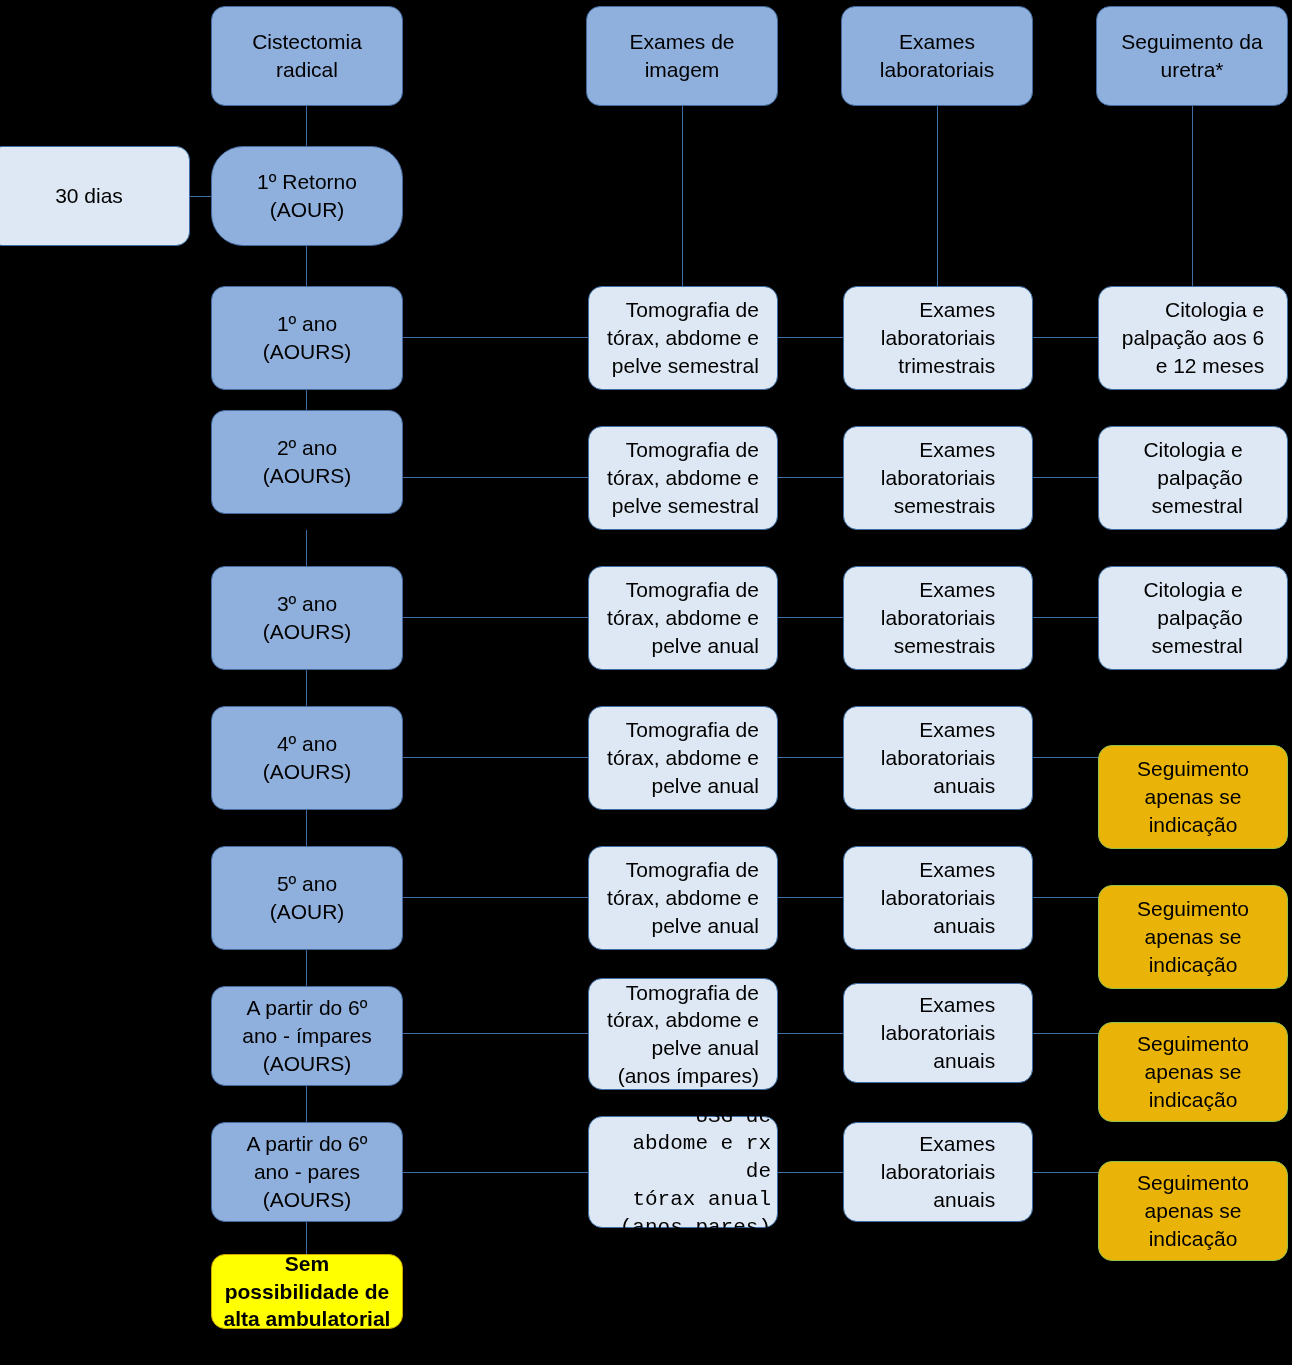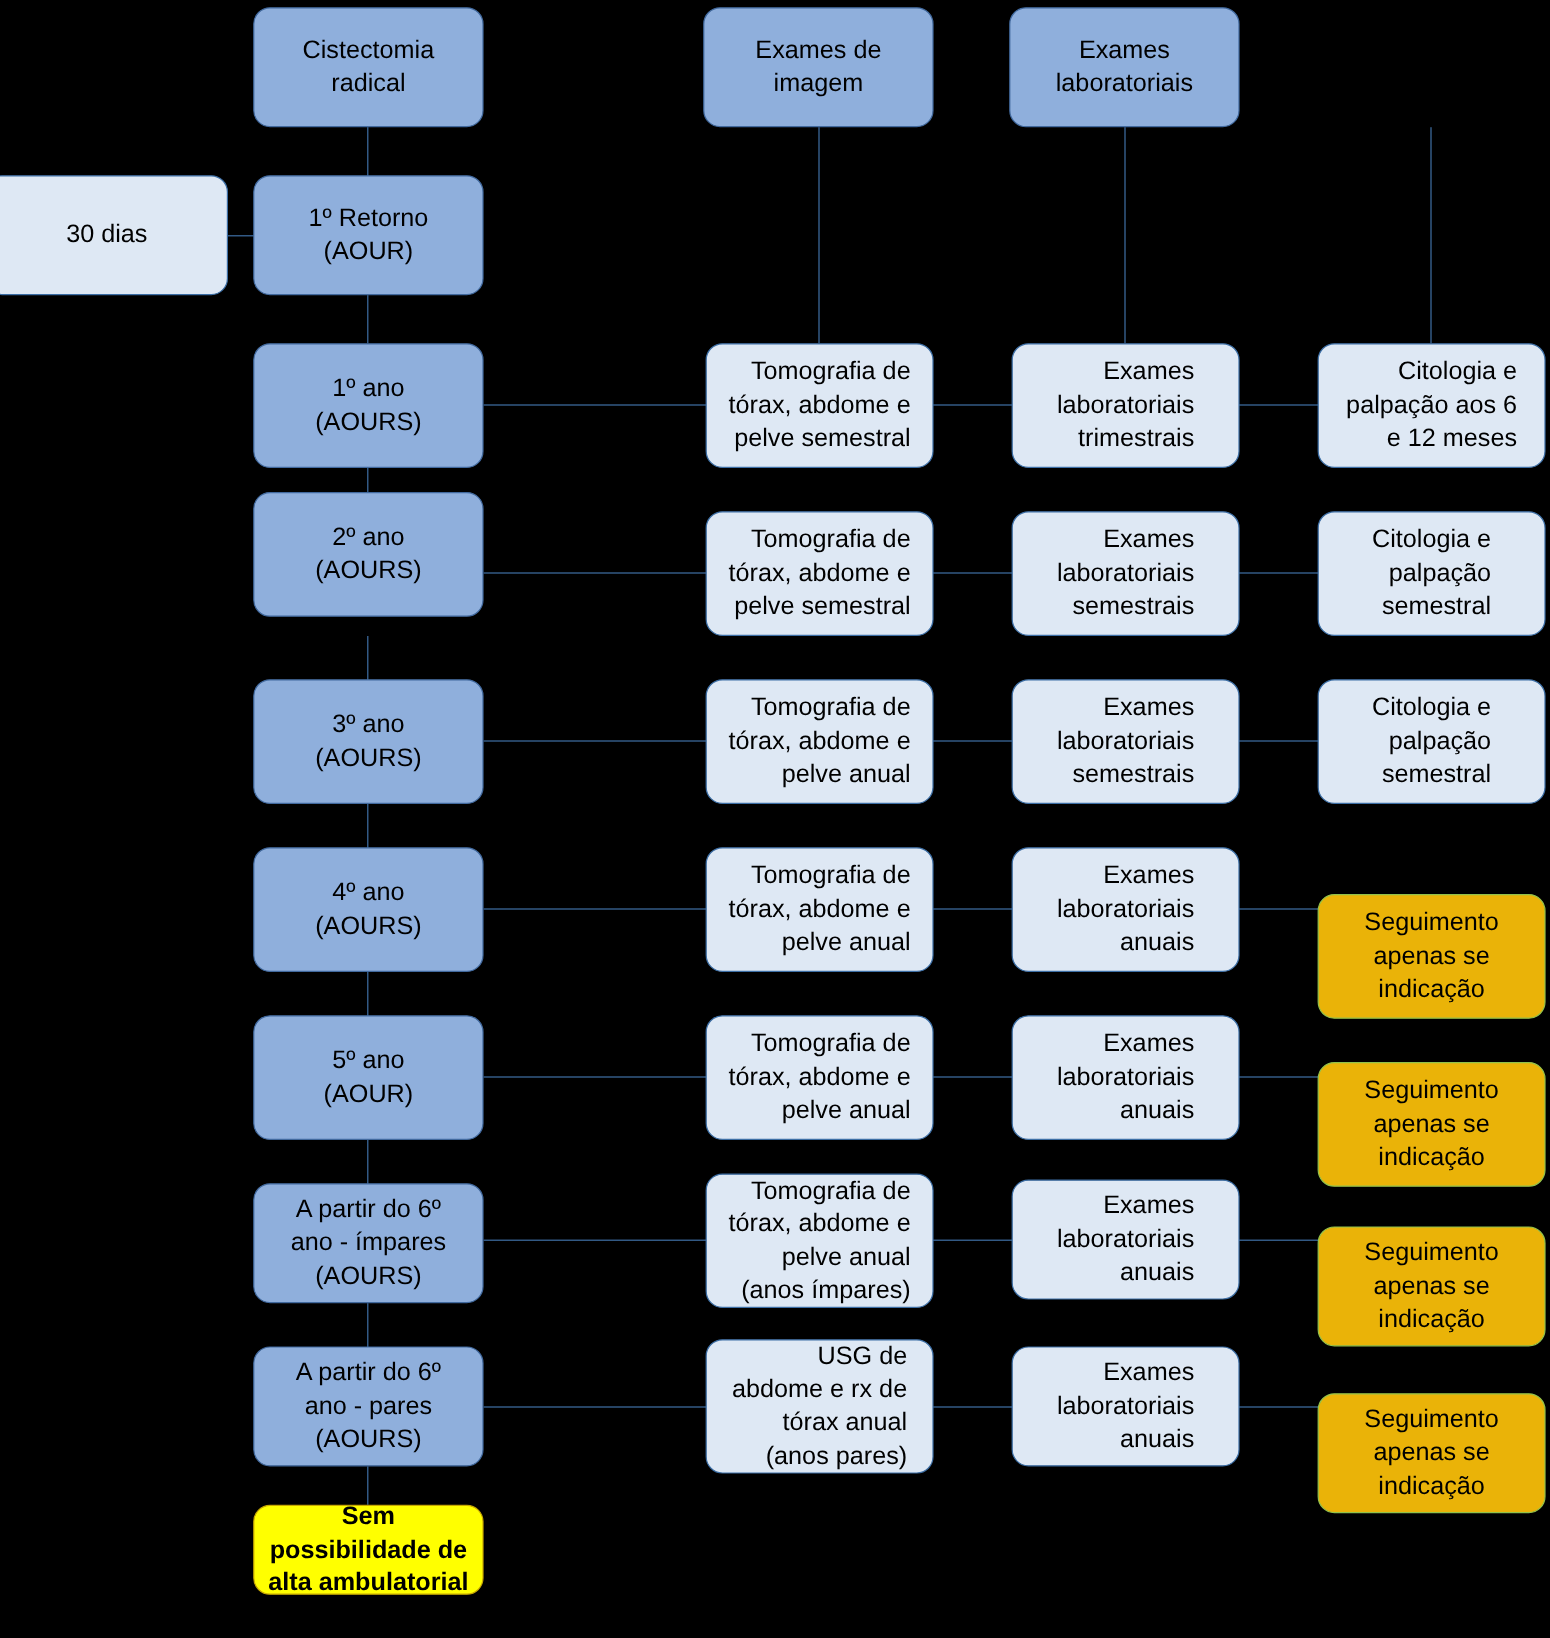--- a/index.html
+++ b/index.html
@@ -120,24 +120,26 @@
 
   <div class="node n-primary" style="left:211px; top:6px; width:192px; height:100px;">Cistectomia
 radical</div>
 
   <div class="node n-primary" style="left:586px; top:6px; width:192px; height:100px;">Exames de
 imagem</div>
 
   <div class="node n-primary" style="left:841px; top:6px; width:192px; height:100px;">Exames
 laboratoriais</div>
 
+  <div class="node n-primary" style="left:1096px; top:6px; width:192px; height:100px;">Seguimento da
+uretra*</div>
 
   <div class="node n-pale" style="left:-12px; top:146px; width:202px; height:100px;">30 dias</div>
 
-  <div class="node n-primary" style="left:211px; top:146px; width:192px; height:100px;">1º Retorno
+  <div class="node n-primary" style="left:211px; top:146px; width:192px; height:100px;border-radius:32px;">1º Retorno
 (AOUR)</div>
 
   <div class="node n-primary" style="left:211px; top:286px; width:192px; height:104px;">1º ano
 (AOURS)</div>
   <div class="node n-light" style="left:588px; top:286px; width:190px; height:104px;">Tomografia de
 tórax, abdome e
 pelve semestral</div>
   <div class="node n-light" style="left:843px; top:286px; width:190px; height:104px;">Exames
 laboratoriais
 trimestrais</div>
@@ -203,21 +205,21 @@
   <div class="node n-light" style="left:843px; top:983px; width:190px; height:100px;">Exames
 laboratoriais
 anuais</div>
   <div class="node n-green" style="left:1098px; top:983px; width:190px; height:100px;">Seguimento
 apenas se
 indicação</div>
 
   <div class="node n-primary" style="left:211px; top:1122px; width:192px; height:100px;">A partir do 6º
 ano - pares
 (AOURS)</div>
-  <div class="node n-light" style="left:588px; top:1116px; width:190px; height:112px;">USG de
+  <div class="node n-light" style="left:588px; top:1116px; width:190px; height:112px;font-family:Liberation Mono, monospace;">USG de
 abdome e rx de
 tórax anual
 (anos pares)</div>
   <div class="node n-light" style="left:843px; top:1122px; width:190px; height:100px;">Exames
 laboratoriais
 anuais</div>
   <div class="node n-green" style="left:1098px; top:1122px; width:190px; height:100px;">Seguimento
 apenas se
 indicação</div>
 

